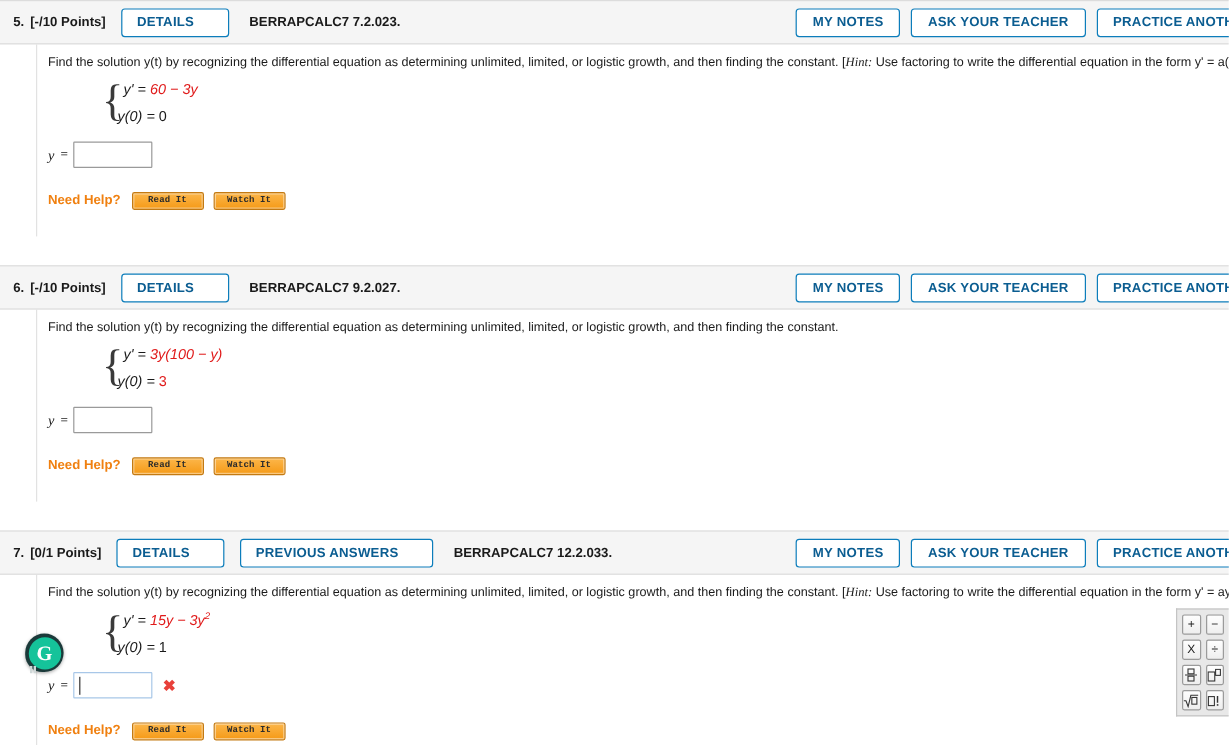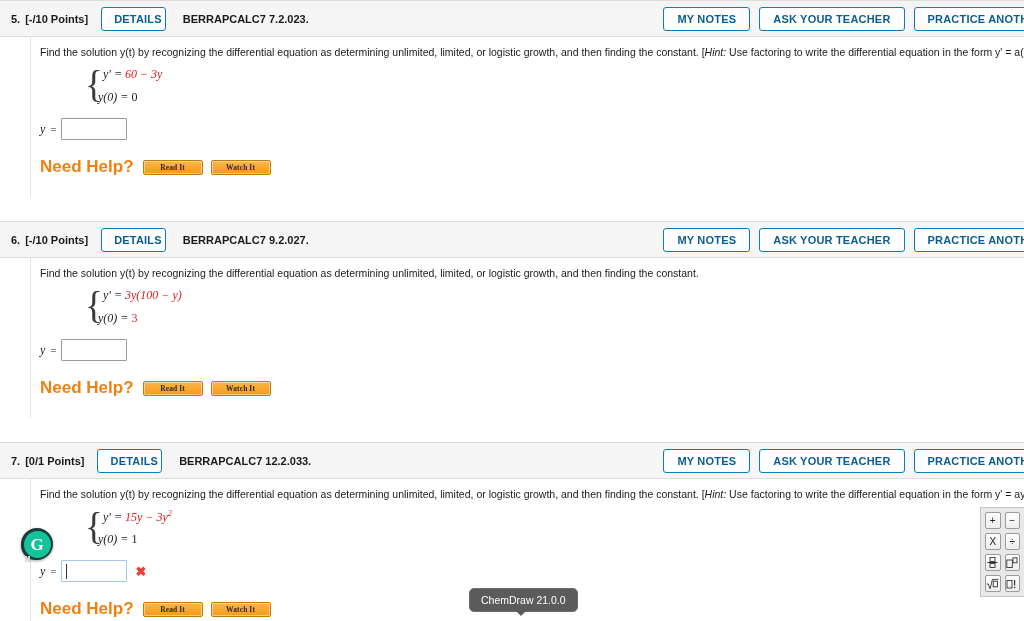--- a/index.html
+++ b/index.html
@@ -29,21 +29,21 @@
     margin-left:5px;white-space:nowrap;
   }
   .hdr-btn{
     margin-left:13px;
     border:1px solid #0c7dbb;
     border-radius:3px;
     background:#ffffff;
     color:#0b5d91;
     font-size:11px;font-weight:bold;
     letter-spacing:.2px;
-    padding:5px 3px 5px 12px;
+    padding:5px 28px 5px 12px;
     line-height:12px;
     white-space:nowrap;
     cursor:pointer;
     font-family:"Liberation Sans", sans-serif;
   }
   .prob-code{
     font-size:11px;font-weight:bold;color:#1a1a1a;
     margin-left:17px;white-space:nowrap;
   }
   .hdr-right{
@@ -59,40 +59,40 @@
     margin-left:30px;
     padding-left:0;
     min-height:10px;
   }
   .qtext{
     font-size:10.5px;color:#1a1a1a;
     padding:9px 0 0 9px;
     line-height:13px;
     white-space:nowrap;
   }
-  .qtext i{font-style:italic;}
+  .qtext i{font-style:italic;font-family:Liberation Serif, serif;}
   .hintwrap{font-style:normal;}
 
   
   .system{
     position:relative;
     margin:8px 0 0 54px;
     height:44px;
     font-size:11px;
     color:#1a1a1a;
   }
   .brace{
     position:absolute;left:0;top:-4px;
     font-size:37px;
     font-family:"Liberation Serif", serif;
     font-weight:300;
     color:#3a3a3a;
     line-height:44px;
   }
-  .eq{position:absolute;left:18px;font-family:Liberation Serif, serif;font-size:12px;}
+  .eq{position:absolute;left:18px;font-family:Liberation Sans, sans-serif;font-size:12px;}
   .eq1{top:0px;}
   .eq2{top:23px;left:13px;}
   .mi{font-style:italic;}
   .red{color:#e01b1b;}
   .sup{font-size:8px;vertical-align:super;font-style:italic;}
 
   
   .ansrow{
     position:relative;
     margin-top:6px;
@@ -125,36 +125,36 @@
     margin-left:9px;font-family:"Liberation Sans",sans-serif;
   }
 
   
   .needhelp{
     display:flex;align-items:center;
     padding-left:9px;margin-top:18px;
     height:16px;
   }
   .nh-label{
-    color:#f08010;font-size:17px;font-weight:bold;
+    color:#f08010;font-size:11px;font-weight:bold;
     margin-right:9px;
     text-align:right;
   }
   .orange-btn{
     width:58px;height:13px;
     background:linear-gradient(#fcb64a,#f59a17);
     border:1px solid #c47a12;
     border-radius:2px;
     display:flex;align-items:center;justify-content:center;
     font-size:7.5px;font-weight:bold;color:#2b2b2b;
     margin-right:8px;
     cursor:pointer;
     box-shadow:inset 0 0 0 1px rgba(255,255,255,.45);
     letter-spacing:.1px;
-    font-family:Liberation Serif, serif;
+    font-family:Liberation Mono, monospace;
   }
 
   
   .grammarly{
     position:absolute;
     left:21px;top:528px;
     width:32px;height:32px;
     z-index:40;
   }
   .gm-bubble{
@@ -317,20 +317,21 @@
       </div>
       <div style="height:22px;"></div>
     </div>
   </div>
 
   <div class="problem" style="top:442px;">
     <div class="prob-header">
       <span class="prob-num">7.</span>
       <span class="prob-points">[0/1 Points]</span>
       <button class="hdr-btn">DETAILS</button>
+      <button class="hdr-btn">PREVIOUS ANSWERS</button>
       <span class="prob-code">BERRAPCALC7 12.2.033.</span>
       <div class="hdr-right">
         <button class="hdr-btn">MY NOTES</button>
         <button class="hdr-btn">ASK YOUR TEACHER</button>
         <button class="hdr-btn">PRACTICE ANOTHER</button>
       </div>
     </div>
     <div class="prob-body">
       <div class="qtext">
         <span>Find the solution y(t) by recognizing the differential equation as determining unlimited, limited, or logistic growth, and then finding the constant.</span>
@@ -366,24 +367,20 @@
 
   <div class="grammarly">
     <div class="gm-bubble"></div>
     <div class="gm-tail"></div>
     <div class="gm-inner">
       <span class="gm-g">G</span>
     </div>
     <div class="gm-bars"><span></span><span></span></div>
   </div>
 
-  <div class="chemdraw">
-    <div class="cd-box">ChemDraw 21.0.0</div>
-    <div class="cd-arrow"></div>
-  </div>
 
   <div class="keypad">
     <div class="kp-row">
       <div class="kp-btn">+</div>
       <div class="kp-btn">−</div>
     </div>
     <div class="kp-row">
       <div class="kp-btn">X</div>
       <div class="kp-btn">÷</div>
     </div>

